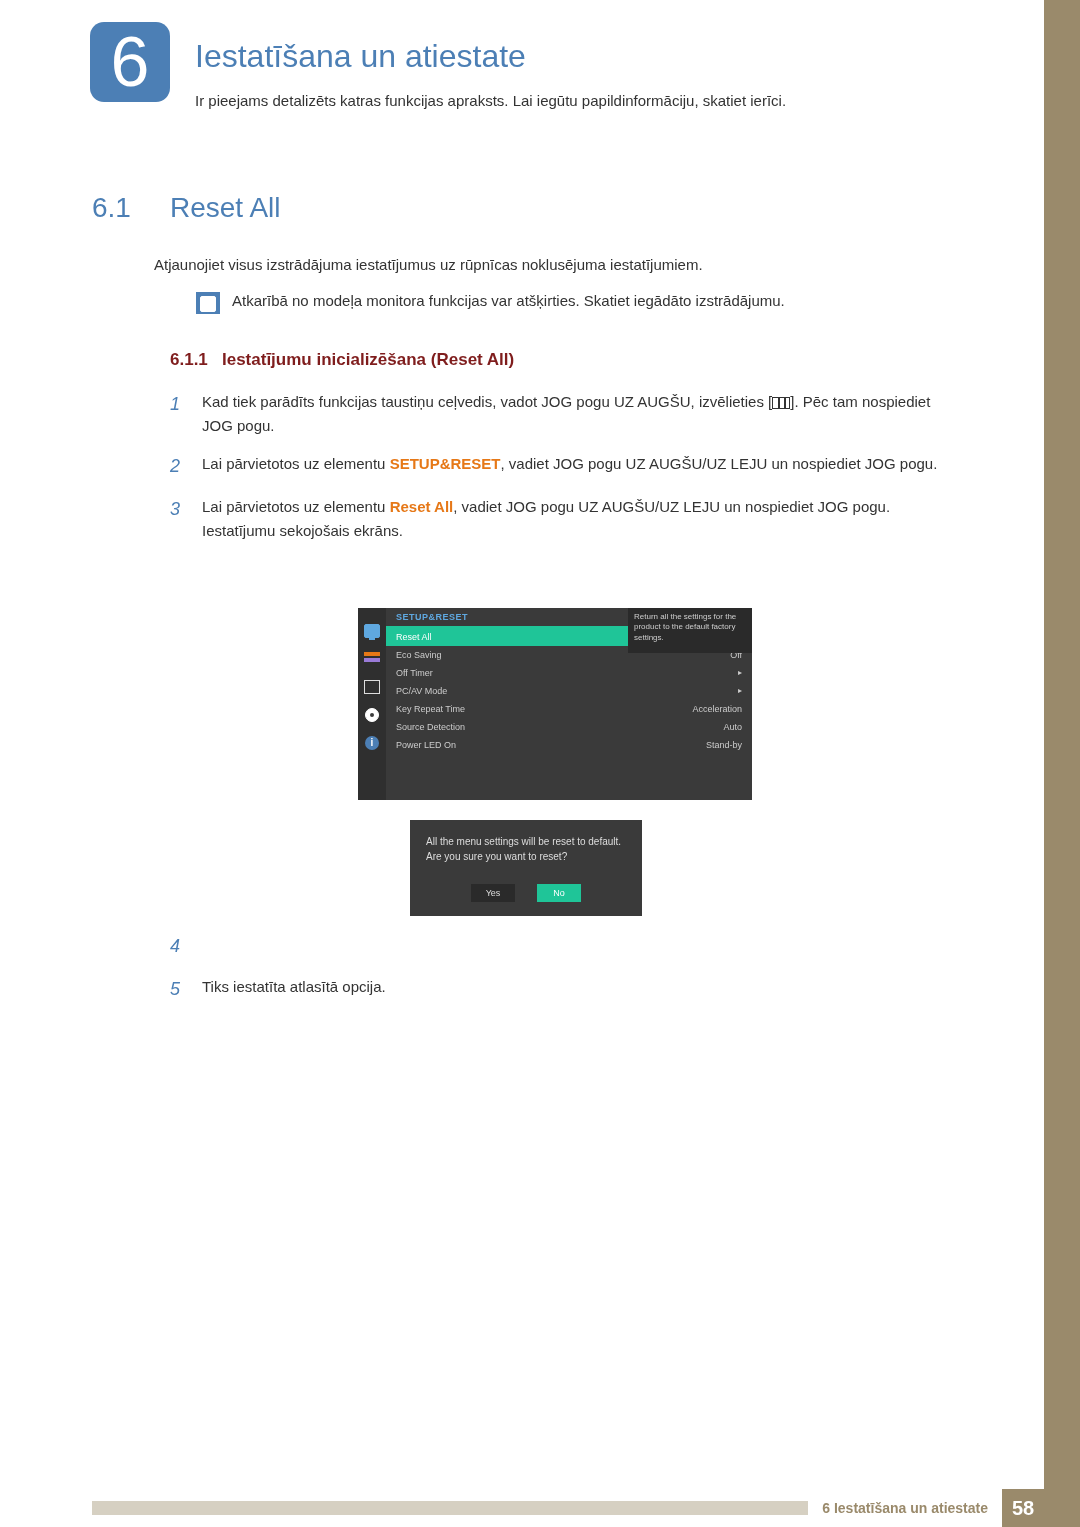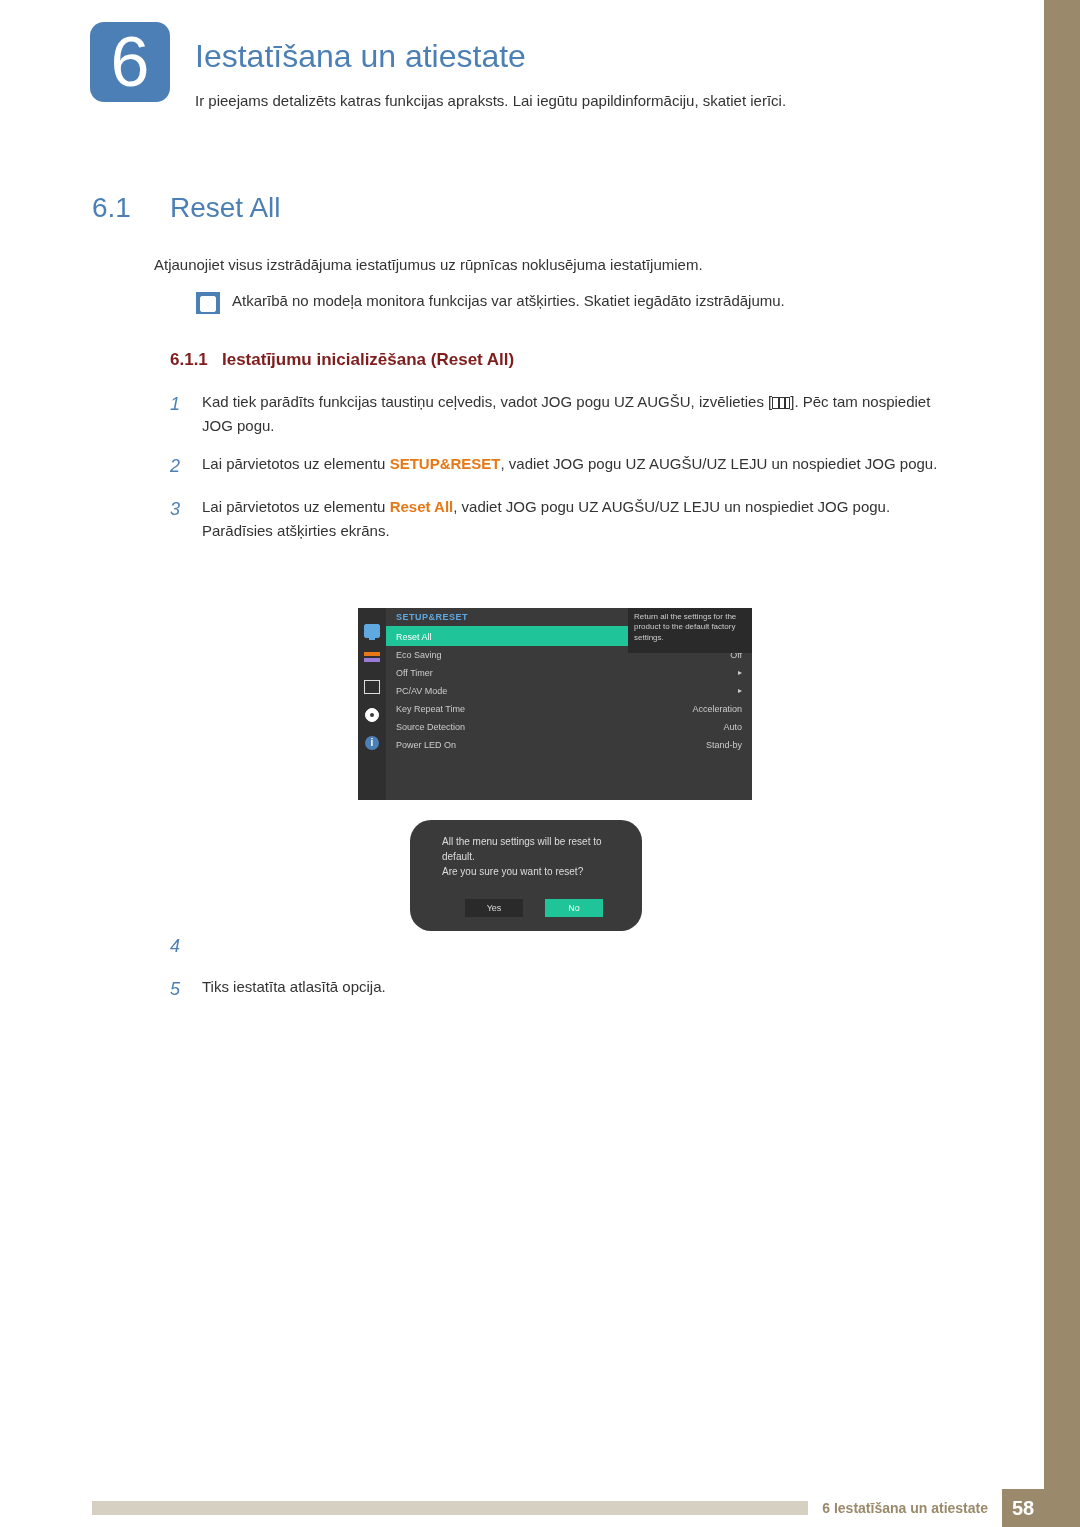--- a/index.html
+++ b/index.html
@@ -209,29 +209,28 @@
   }
   .arrow-r { font-size: 8px; }
 
   
   .dialog {
     position: absolute;
     top: 820px;
     left: 410px;
     width: 232px;
     background: #3a3a3a;
-    padding: 14px 16px 14px 32px;
+    padding: 14px 16px 14px 16px;
     font-size: 10px;
     color: #ddd;
-    border-radius: 21px;
   }
   .dialog-text { line-height: 1.5; margin-bottom: 20px; }
   .dialog-buttons { display: flex; justify-content: center; gap: 22px; }
   .dbtn {
-    width: 58px;
+    width: 44px;
     height: 18px;
     background: #2a2a2a;
     text-align: center;
     line-height: 18px;
     font-size: 9px;
     color: #ddd;
   }
   .dbtn.active { background: #1fc598; color: #fff; }
 
   .steps-lower {
@@ -311,21 +310,21 @@
     <div class="step-num">2</div>
     <div class="step-text">
       <span>Lai pārvietotos uz elementu </span><b class="orange">SETUP&amp;RESET</b><span>, vadiet JOG pogu UZ AUGŠU/UZ LEJU un nospiediet JOG pogu.</span>
     </div>
   </div>
   <div class="step">
     <div class="step-num">3</div>
     <div class="step-text">
       <span>Lai pārvietotos uz elementu </span><b class="orange">Reset All</b><span>, vadiet JOG pogu UZ AUGŠU/UZ LEJU un nospiediet JOG pogu.</span>
       <br>
-      <span>Parādīsies atšķirties ekrāns.</span>
+      <span>Iestatījumu sekojošais ekrāns.</span>
     </div>
   </div>
 </div>
 
 <div class="osd">
   <div class="osd-sidebar">
     <span class="osd-ico ico-monitor"></span>
     <span class="osd-ico ico-bars"></span>
     <span class="osd-ico ico-resize"></span>
     <span class="osd-ico ico-gear"></span>

